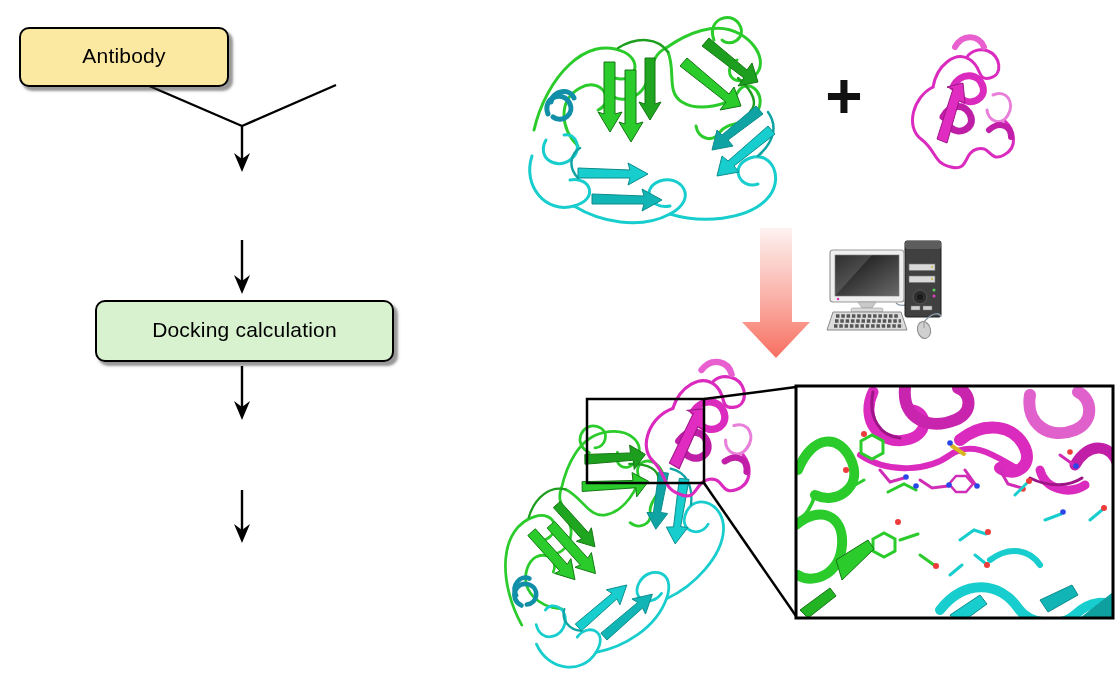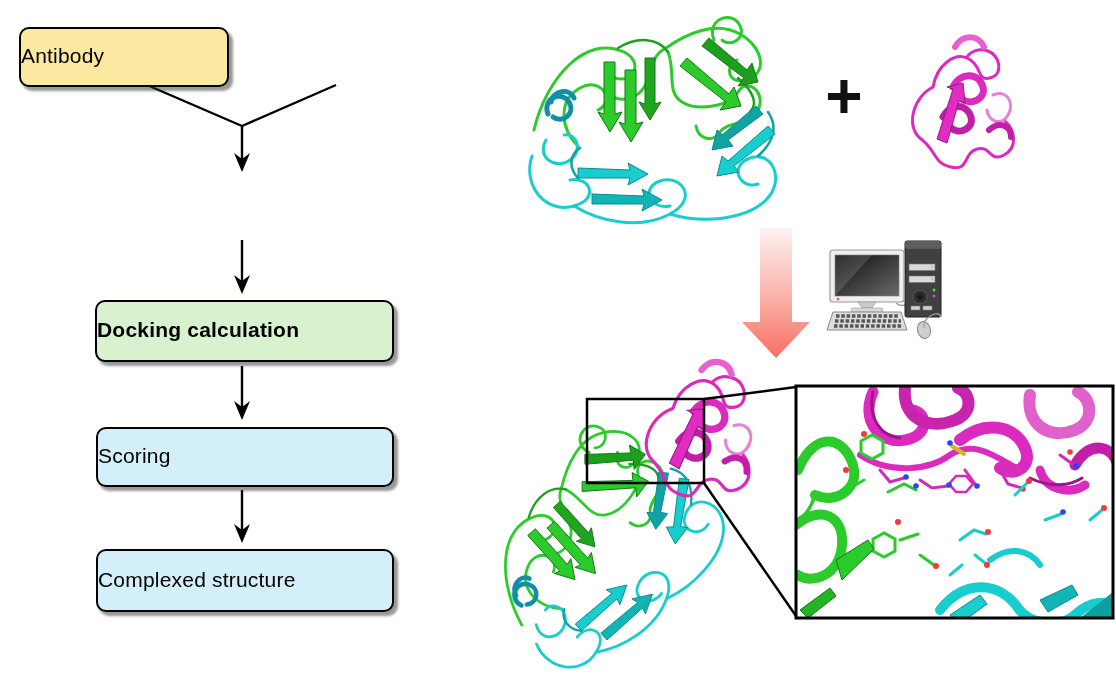--- a/index.html
+++ b/index.html
@@ -1,19 +1,19 @@
 <!DOCTYPE html>
 <html><head>
 <meta charset="utf-8">
 <style>
   html,body{margin:0;padding:0;background:#fff;}
   .canvas{position:relative;width:1116px;height:698px;background:#ffffff;overflow:hidden;
           font-family:"Liberation Sans",sans-serif;}
   .art{position:absolute;left:0;top:0;width:1116px;height:698px;}
-  .node{position:absolute;display:flex;align-items:center;justify-content:flex-start;
+  .node{position:absolute;display:flex;align-items:center;justify-content:center;
         border:2.5px solid #000;border-radius:10px;
         box-shadow:3.5px 4px 2.5px rgba(50,50,50,0.5);
         font-size:21px;color:#000;letter-spacing:0.2px;}
   .node span{transform:translateY(-1px);}
   .plus{position:absolute;left:818px;top:60px;width:52px;height:72px;line-height:72px;
         text-align:center;font-size:64px;font-weight:bold;color:#111;}
 </style>
 </head>
 <body>
 
@@ -189,25 +189,19 @@
         <circle cx="987" cy="565" r="3" fill="#EE3B3B"></circle>
         <circle cx="1104" cy="508" r="3" fill="#EE3B3B"></circle>
       </g>
       <rect x="796" y="386" width="317" height="232" fill="none" stroke="#000" stroke-width="3"></rect>
     </g>
   </svg>
 
   <div class="node" style="left: 19px; top: 27px; width: 206px; height: 56px; background: rgb(251, 233, 161);">
     <span>Antibody</span>
   </div>
-  <div class="node" style="left: 95px; top: 300px; width: 295px; height: 58px; background: rgb(216, 242, 207); font-weight: bold;">
+  <div class="node" style="left: 95px; top: 300px; width: 295px; height: 58px; background: rgb(216, 242, 207);">
     <span>Docking calculation</span>
   </div>
-  <div class="node" style="left: 96px; top: 427px; width: 294px; height: 56px; background: rgb(211, 240, 250);">
-    <span>Scoring</span>
-  </div>
-  <div class="node" style="left: 96px; top: 549px; width: 294px; height: 59px; background: rgb(211, 240, 250);">
-    <span>Complexed structure</span>
-  </div>
 
   <div class="plus">+</div>
 
 </div>
 
 </body></html>

